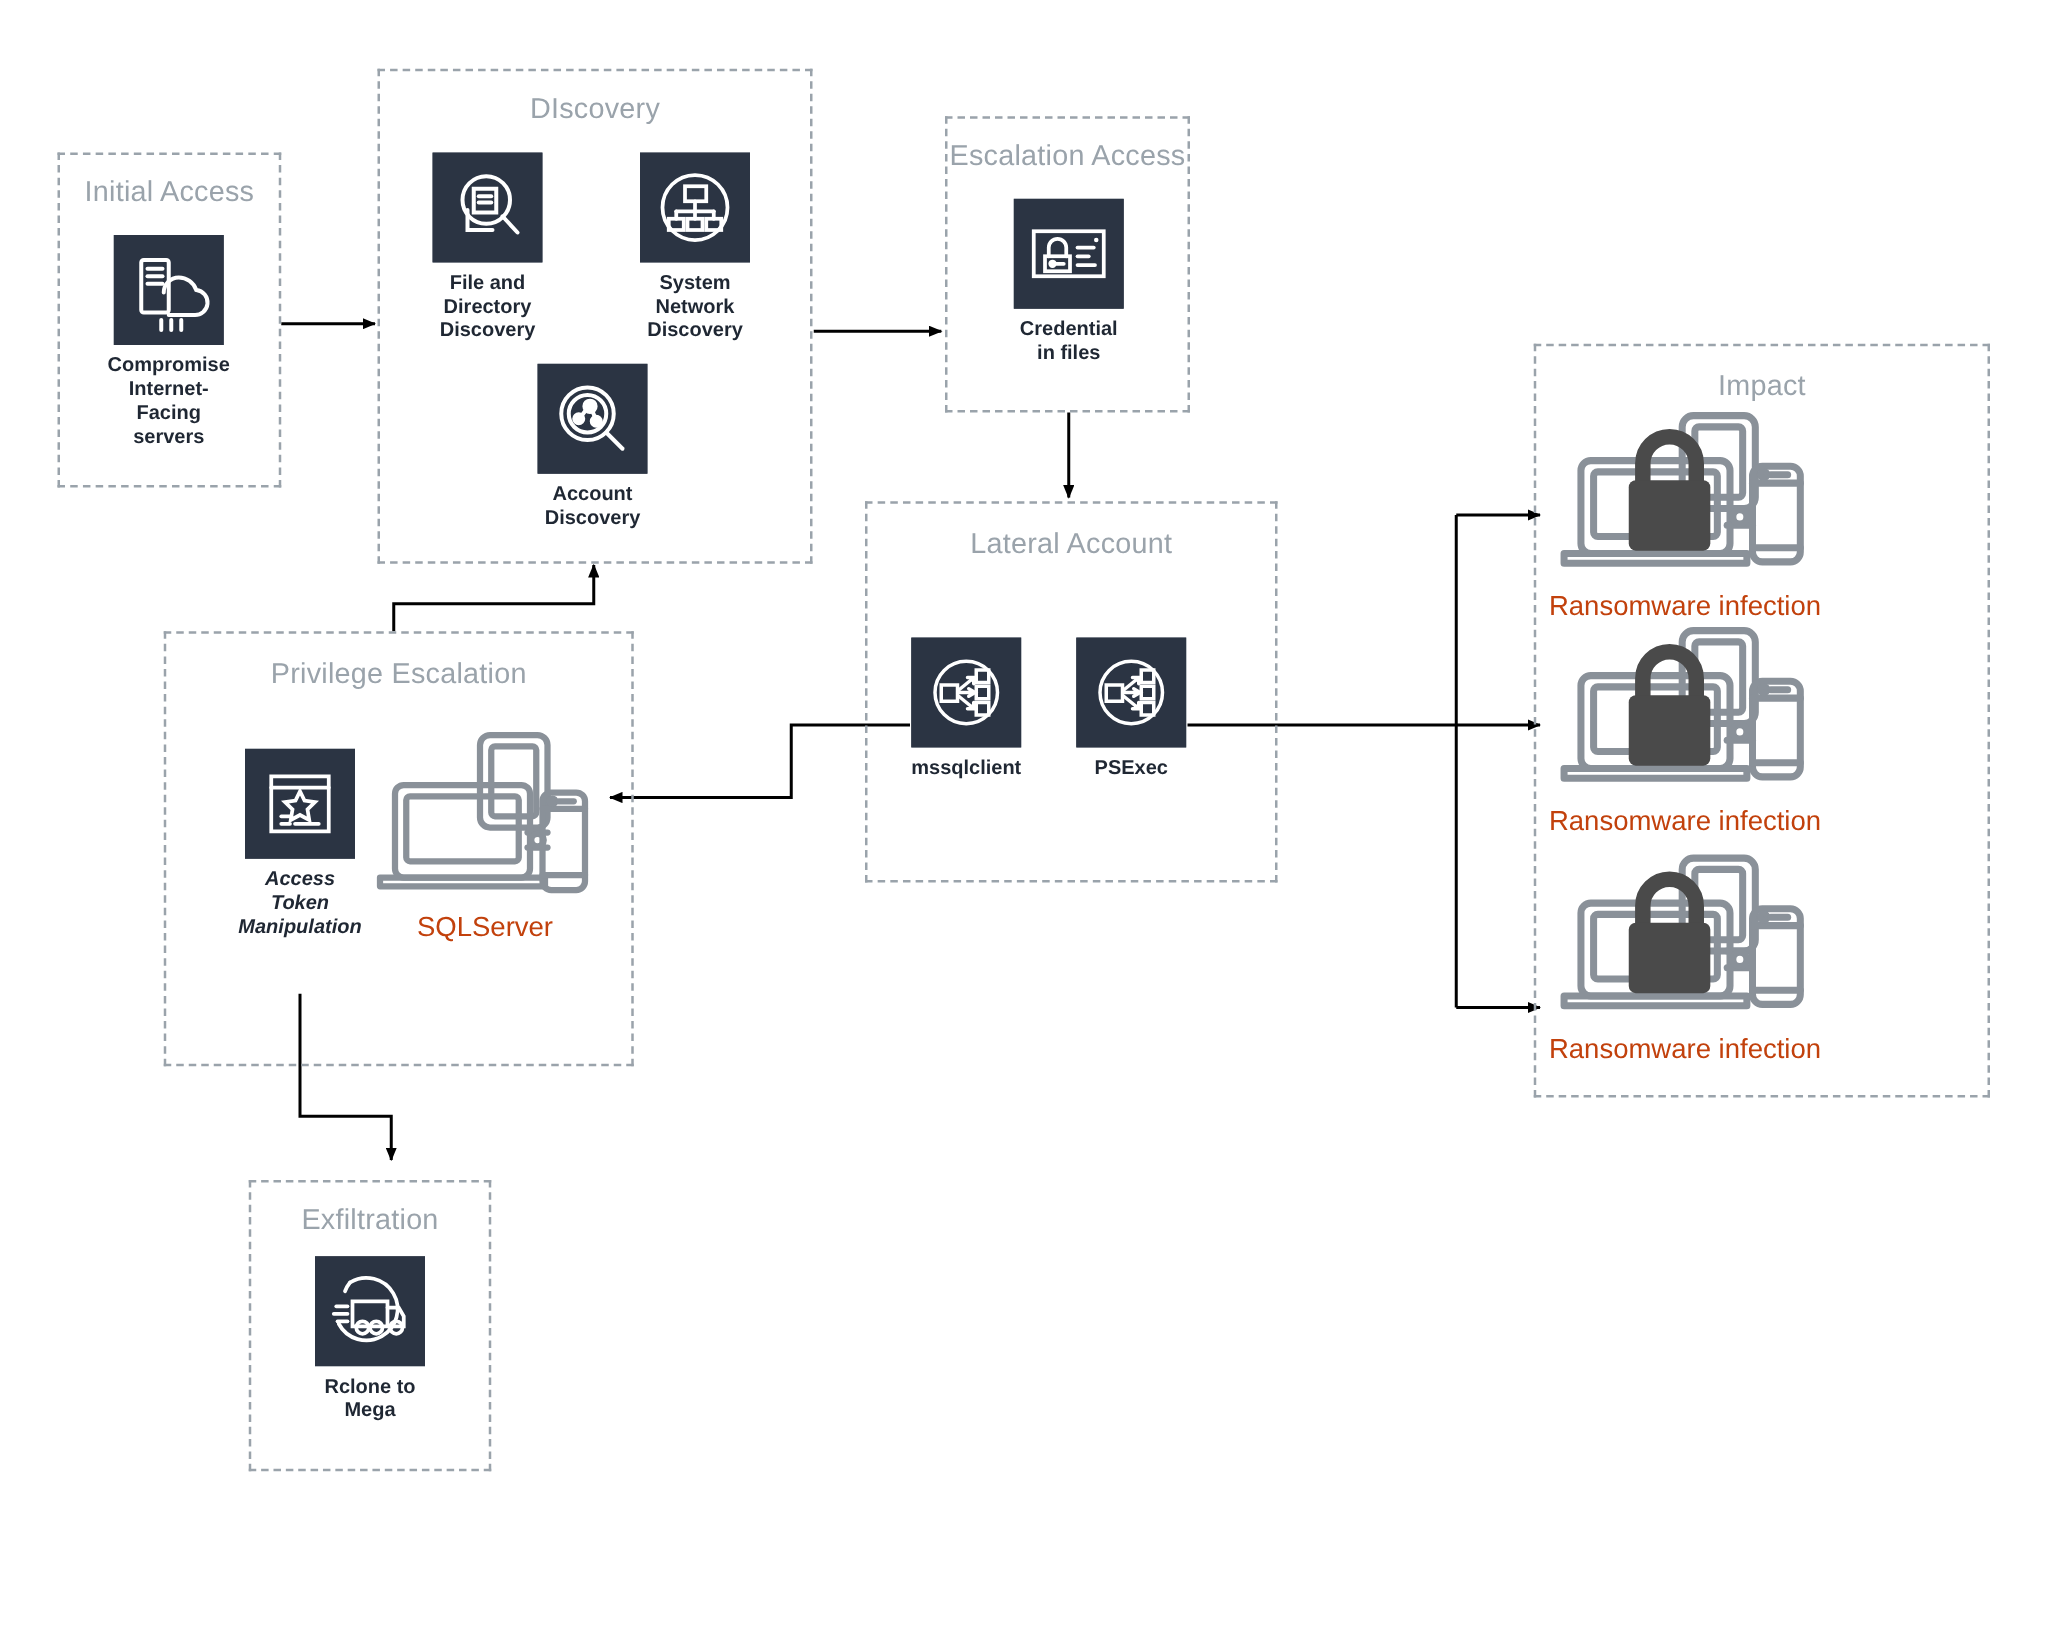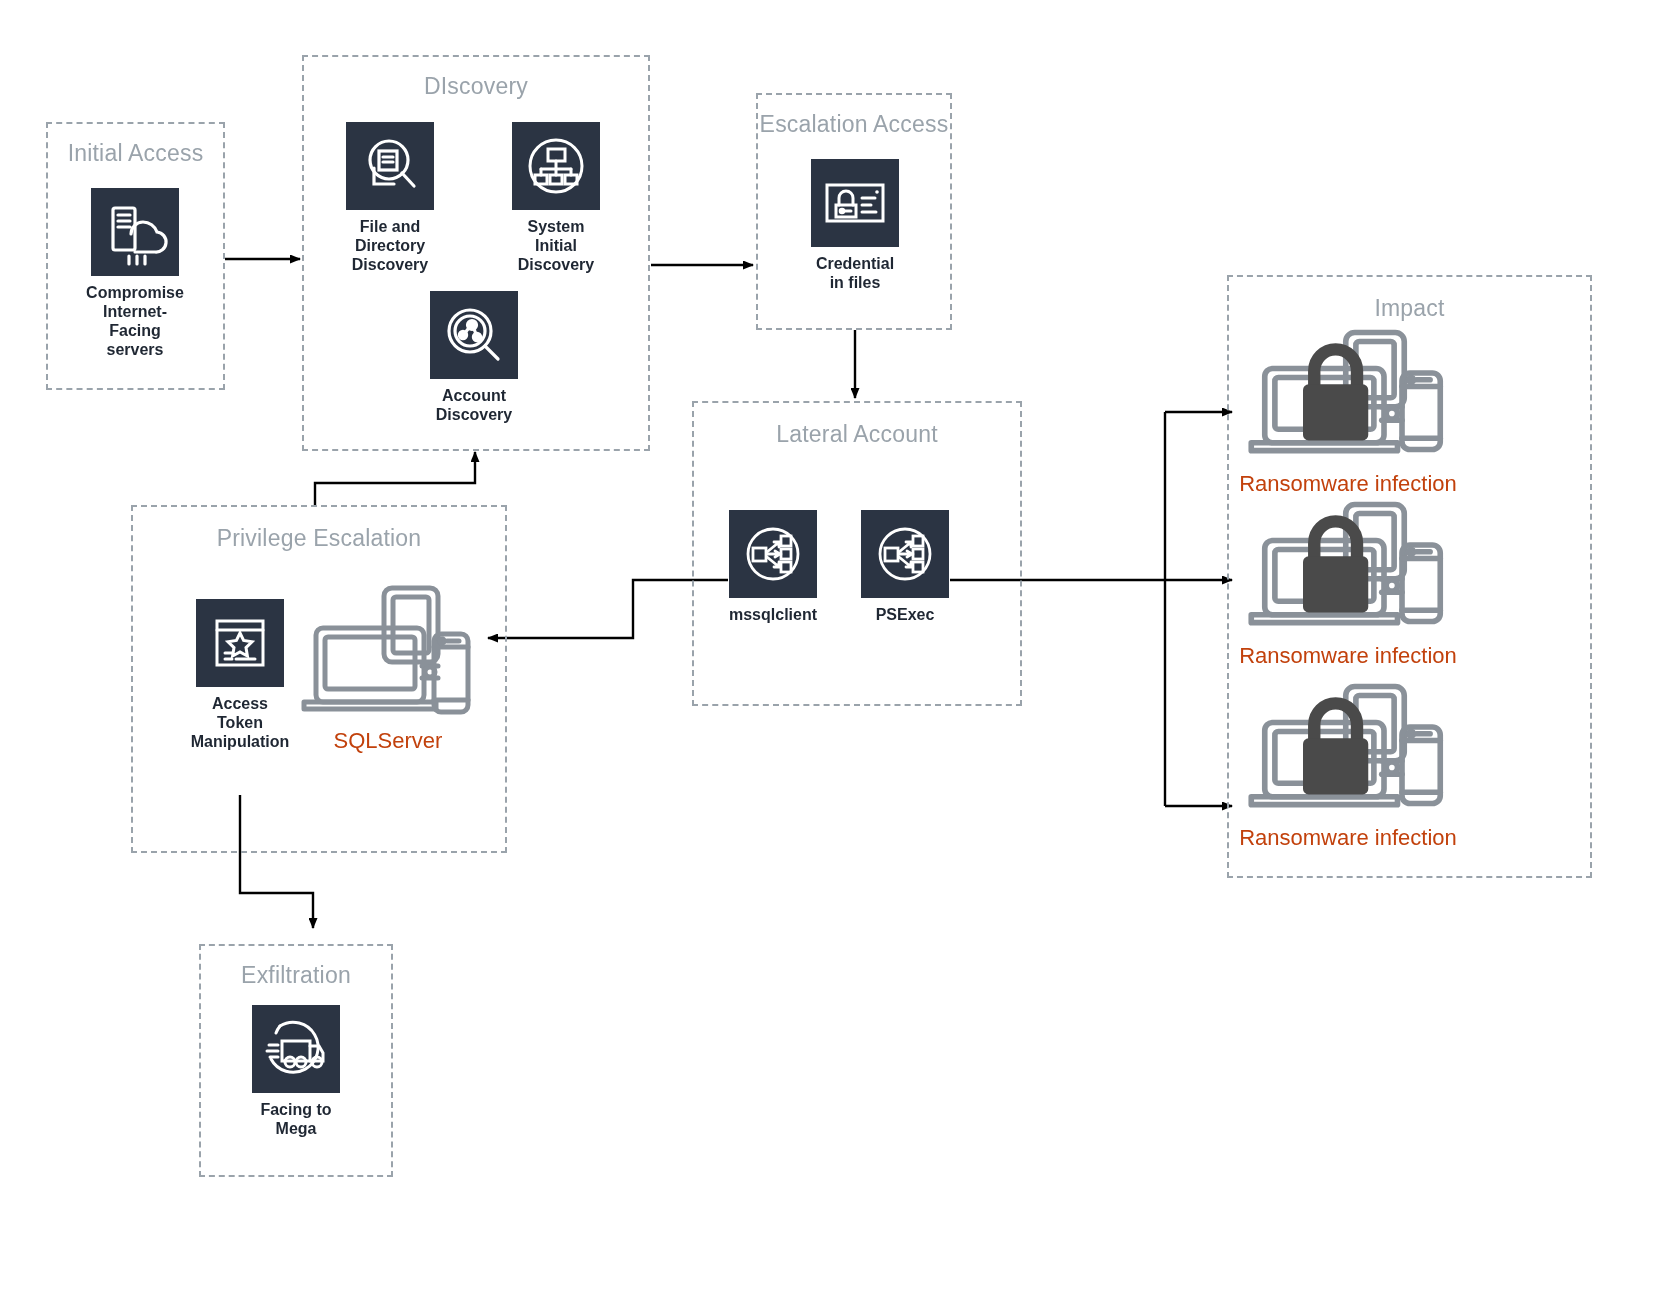--- a/index.html
+++ b/index.html
@@ -164,21 +164,21 @@
           <line x1="29" y1="47" x2="29" y2="53"></line>
           <line x1="44" y1="47" x2="44" y2="53"></line>
           <line x1="59" y1="47" x2="59" y2="53"></line>
           <rect x="23" y="53" width="12" height="9"></rect>
           <rect x="38" y="53" width="12" height="9"></rect>
           <rect x="53" y="53" width="12" height="9"></rect>
         </g>
       </svg>
     </span>
     <div class="node-label">System
-Initial
+Network
 Discovery</div>
   </div>
 
   <div class="node" style="left:409px; top:291px; width:130px;">
     <span class="tile">
       <svg width="88" height="88" viewBox="0 0 88 88">
         <rect width="88" height="88" fill="#2b3443"></rect>
         <g fill="none" stroke="#ffffff" stroke-width="3.2" stroke-linecap="round">
           <circle cx="40" cy="40" r="21"></circle>
           <circle cx="40" cy="40" r="15"></circle>
@@ -264,21 +264,21 @@
         </g>
       </svg>
     </span>
     <div class="node-label">mssqlclient</div>
   </div>
 
   <div class="group" style="left:131px; top:505px; width:376px; height:348px;">
     <div class="group-title" style="top:18px;">Privilege Escalation</div>
   </div>
 
-  <div class="node" style="left:164px; top:599px; width:152px;">
+  <div class="node" style="left:164px; top:599px; width:152px;font-style:italic;">
     <span class="tile">
       <svg width="88" height="88" viewBox="0 0 88 88">
         <rect width="88" height="88" fill="#2b3443"></rect>
         <g fill="none" stroke="#ffffff" stroke-width="3" stroke-linecap="round">
           <path d="M21,22 L67,22 L67,66 L21,66 Z"></path>
           <line x1="21" y1="31" x2="67" y2="31"></line>
           <path d="M44,34 L47.6,41.5 L56,42.7 L50,48.6 L51.4,57 L44,53 L36.6,57 L38,48.6 L32,42.7 L40.4,41.5 Z"></path>
           <line x1="29" y1="60" x2="36" y2="60"></line>
           <line x1="40" y1="60" x2="59" y2="60"></line>
           <line x1="29" y1="54" x2="36" y2="54"></line>
@@ -325,21 +325,21 @@
           <path d="M58,41 L67,41 L71,48 L71,56 L58,56"></path>
           <circle cx="38" cy="57" r="5"></circle>
           <circle cx="49" cy="57" r="5"></circle>
           <circle cx="65" cy="57" r="5"></circle>
           <line x1="17" y1="40" x2="26" y2="40"></line>
           <line x1="15" y1="46" x2="26" y2="46"></line>
           <line x1="18" y1="52" x2="26" y2="52"></line>
         </g>
       </svg>
     </span>
-    <div class="node-label">Facing to
+    <div class="node-label">Rclone to
 Mega</div>
   </div>
 
   <div class="group" style="left:1227px; top:275px; width:365px; height:603px;">
     <div class="group-title" style="top:18px;">Impact</div>
   </div>
 
   <div class="device-group" style="left:1238px; top:328px; width:220px;">
     <svg width="220" height="135" viewBox="0 0 184 120">
       <g fill="none" stroke="#8a9199" stroke-width="5" stroke-linejoin="round" stroke-linecap="round">

